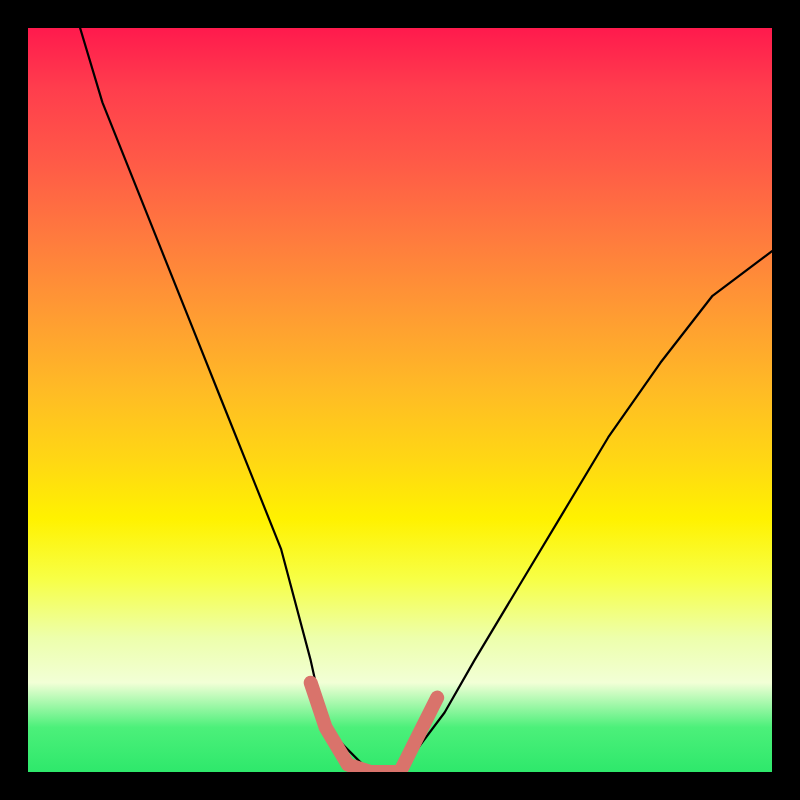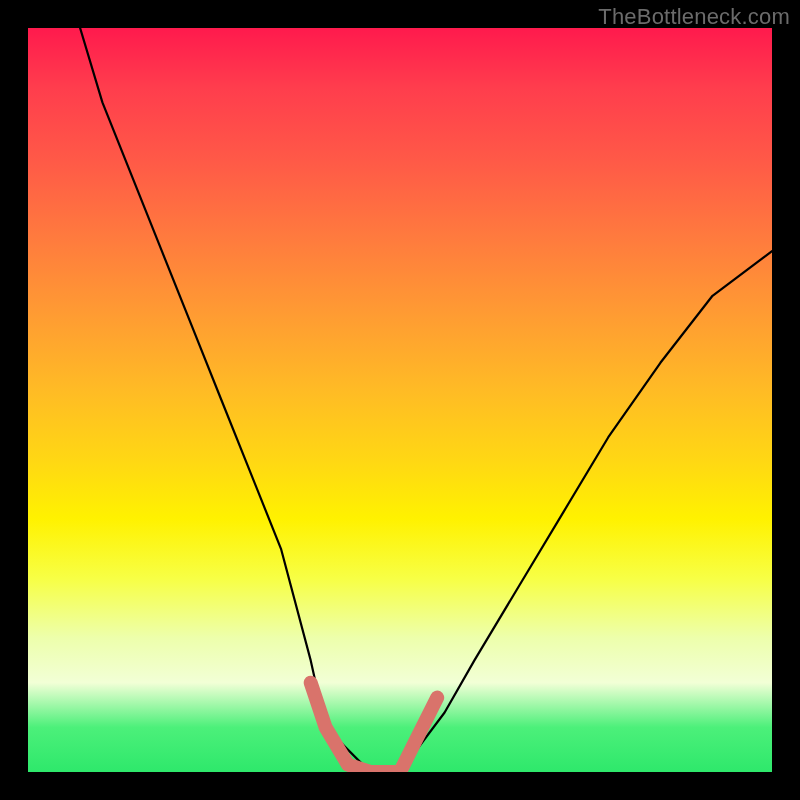--- a/index.html
+++ b/index.html
@@ -61,14 +61,13 @@
 </head>
 <body>
 
 <div class="frame">
   <div class="plot">
     <svg class="curve" width="744" height="744" viewBox="0 0 744 744">
       <path fill="none" stroke="#000" stroke-width="2.2" stroke-linecap="round" stroke-linejoin="round" d="M52.1 0.0 L74.4 74.4 L104.2 148.8 L133.9 223.2 L163.7 297.6 L193.4 372.0 L223.2 446.4 L253.0 520.8 L282.7 632.4 L297.6 699.4 L342.2 744.0 L372.0 744.0 L416.6 684.5 L446.4 632.4 L491.0 558.0 L535.7 483.6 L580.3 409.2 L632.4 334.8 L684.5 267.8 L744.0 223.2"></path>
       <path fill="none" stroke="#d9736b" stroke-width="14" stroke-linecap="round" stroke-linejoin="round" d="M282.7 654.7 L297.6 699.4 L319.9 736.6 L342.2 744.0 L372.0 744.0 L386.9 714.2 L409.2 669.6"></path>
     </svg>
   </div>
-  <div class="watermark">TheBottleneck.com</div>
 </div>
 
 </body></html>

